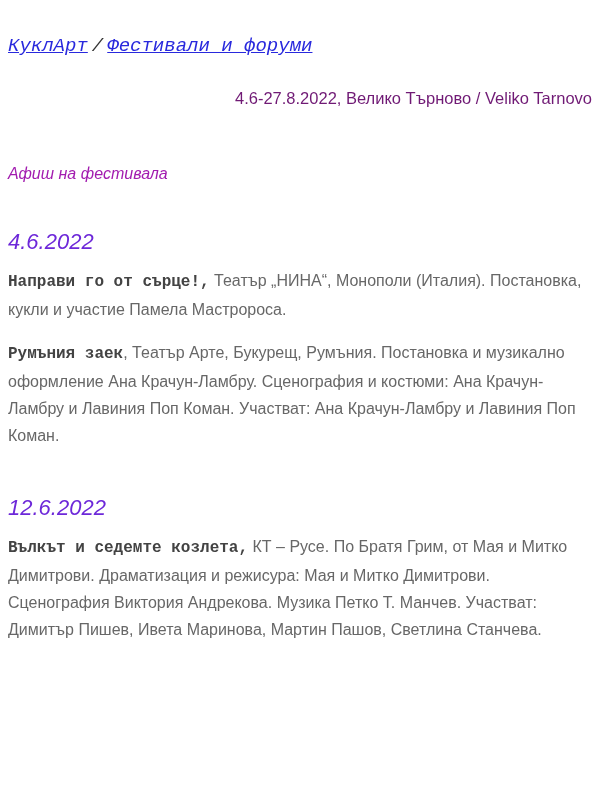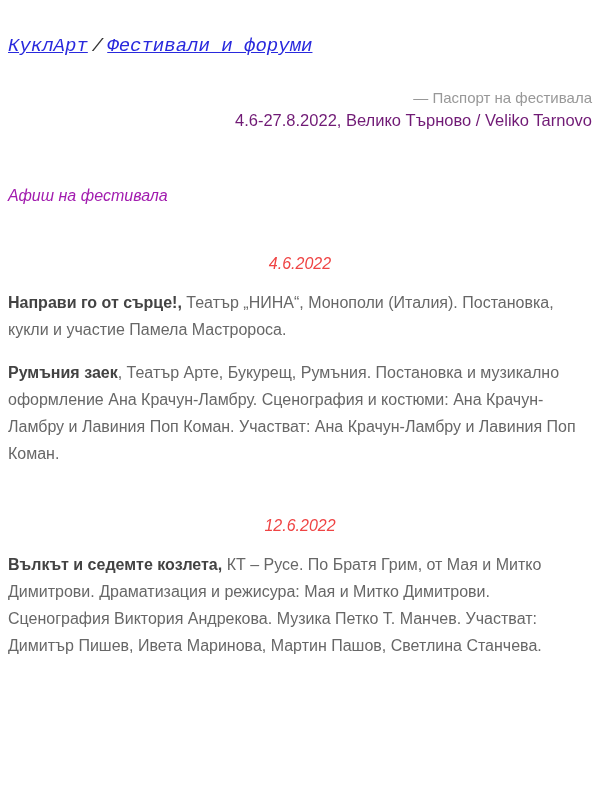--- a/index.html
+++ b/index.html
@@ -60,51 +60,50 @@
   .section-label {
     margin-top: 57px;
     font-style: italic;
     font-size: 16px;
     line-height: 18px;
     color: #a21caf;
   }
   .entry-date {
     margin-top: 50px;
     font-style: italic;
-    font-size: 16px;
+    font-size: 22px;
     line-height: 18px;
-    color: #ef4444;
-    text-align: center;
+    color: #6d28d9;
   }
   .entry:first-of-type .entry-date {
     margin-top: 20px;
   }
   .entry-description {
     margin: 16px 0 0 0;
     font-size: 16px;
     line-height: 27px;
     color: #676767;
   }
   .entry-description strong {
     color: #434343;
     font-weight: bold;
+    font-family: Liberation Mono, monospace;
   }
 </style>
 </head>
 <body>
 
 <div class="page">
 
 
   <nav class="breadcrumb">
     <a href="#">КуклАрт</a><span class="sep">/</span><a href="#">Фестивали и форуми</a>
   </nav>
 
   <div class="passport">
-    <div class="passport-label">— Паспорт на фестивала</div>
     <div class="festival-dates">4.6-27.8.2022, Велико Търново / Veliko Tarnovo</div>
   </div>
 
   <div class="section-label">Афиш на фестивала</div>
 
   <div class="entry">
     <div class="entry-date">4.6.2022</div>
     <p class="entry-description"><strong>Направи го от сърце!,</strong><span> Театър „НИНА“, Монополи (Италия). Постановка, кукли и участие Памела Мастророса.</span></p>
   </div>
 

